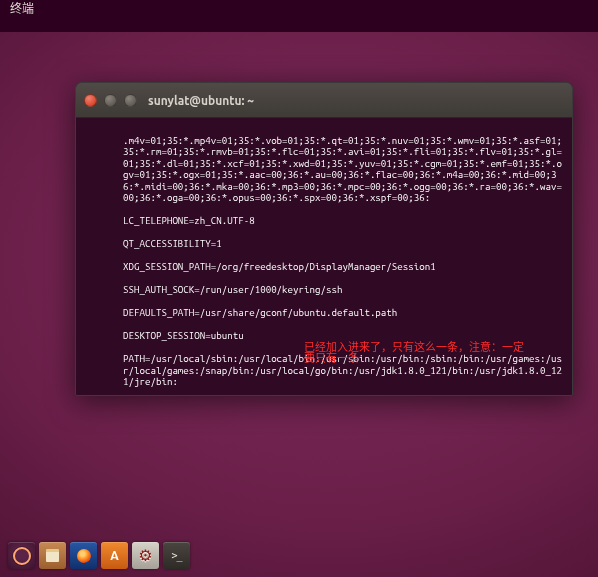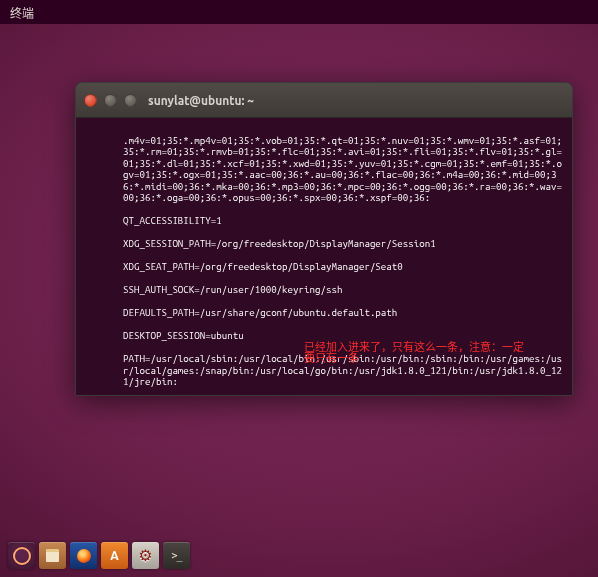--- a/index.html
+++ b/index.html
@@ -6,22 +6,22 @@
   html, body { width: 598px; height: 577px; overflow: hidden; }
   body {
     font-family: "Ubuntu", "Noto Sans CJK SC", sans-serif;
     background: radial-gradient(ellipse 140% 110% at 55% 45%, #7b2b5a 0%, #6a1f49 40%, #4a1130 70%, #2a0918 100%);
     position: relative;
   }
   .menu-bar {
     position: absolute; top: 0; left: 0; right: 0; height: 24px;
     background: #2c001e;
     color: #dfdbd2;
-    display: flex; align-items: flex-start;
-    padding: 4px 10px;
+    display: flex; align-items: flex-end;
+    padding: 16px 10px;
     font-size: 12px;
   }
   .terminal-window {
     position: absolute;
     left: 75px; top: 82px;
     width: 498px; height: 314px;
     background: #300a24;
     border: 1px solid #3a3a3a;
     border-radius: 6px 6px 2px 2px;
     box-shadow: 0 6px 28px rgba(0,0,0,0.55);
@@ -103,23 +103,23 @@
 
 <div class="terminal-window">
   <div class="title-bar">
     <span class="win-btn win-close"></span>
     <span class="win-btn win-min"></span>
     <span class="win-btn win-max"></span>
     <span class="title-text">sunylat@ubuntu: ~</span>
   </div>
   <div class="terminal-body">
 <span class="line">.m4v=01;35:*.mp4v=01;35:*.vob=01;35:*.qt=01;35:*.nuv=01;35:*.wmv=01;35:*.asf=01;35:*.rm=01;35:*.rmvb=01;35:*.flc=01;35:*.avi=01;35:*.fli=01;35:*.flv=01;35:*.gl=01;35:*.dl=01;35:*.xcf=01;35:*.xwd=01;35:*.yuv=01;35:*.cgm=01;35:*.emf=01;35:*.ogv=01;35:*.ogx=01;35:*.aac=00;36:*.au=00;36:*.flac=00;36:*.m4a=00;36:*.mid=00;36:*.midi=00;36:*.mka=00;36:*.mp3=00;36:*.mpc=00;36:*.ogg=00;36:*.ra=00;36:*.wav=00;36:*.oga=00;36:*.opus=00;36:*.spx=00;36:*.xspf=00;36:</span>
+<span class="line">LC_TELEPHONE=zh_CN.UTF-8</span>
 <span class="line">QT_ACCESSIBILITY=1</span>
 <span class="line">XDG_SESSION_PATH=/org/freedesktop/DisplayManager/Session1</span>
-<span class="line">XDG_SEAT_PATH=/org/freedesktop/DisplayManager/Seat0</span>
 <span class="line">SSH_AUTH_SOCK=/run/user/1000/keyring/ssh</span>
 <span class="line">DEFAULTS_PATH=/usr/share/gconf/ubuntu.default.path</span>
 <span class="line">DESKTOP_SESSION=ubuntu</span>
 <span class="line"><span>PATH=/usr/local/sbin:/usr/local/bin:/usr/sbin:/usr/bin:/sbin:/bin:/usr/games:/usr/local/games:/snap/bin:/usr/local/go/bin:/usr/jdk1.8.0_121/bin:/usr/jdk1.8.0_121/jre/bin:</span></span>
 
 
 
 
 
 

